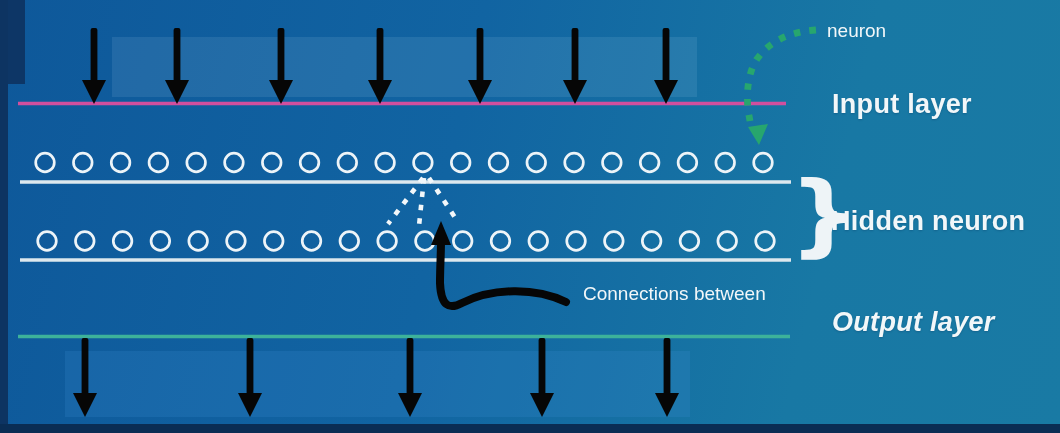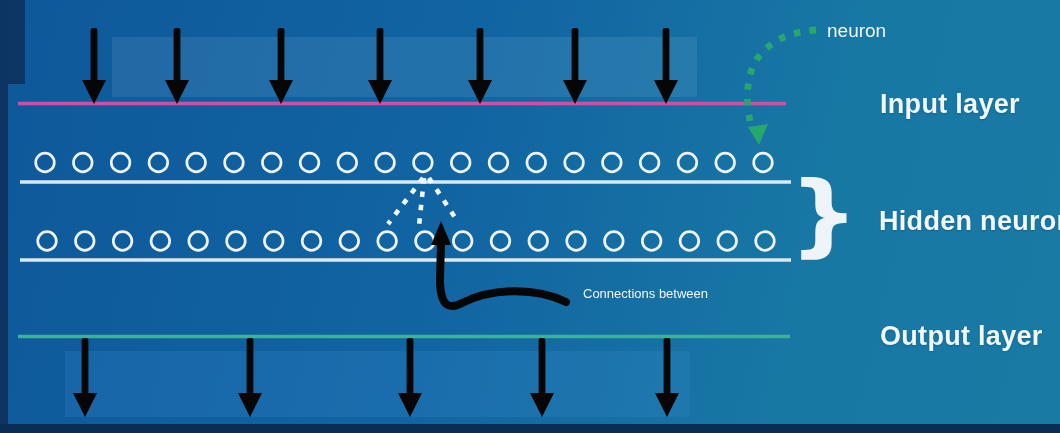--- a/index.html
+++ b/index.html
@@ -9,26 +9,26 @@
     font-family:"Liberation Sans",sans-serif;
   }
   .patch{position:absolute;}
   #corner-dark{left:0;top:0;width:25px;height:84px;}
   #left-strip{left:0;top:0;width:8px;height:433px;}
   #bottom-strip{left:0;top:424px;width:1060px;height:9px;}
   #top-band{left:112px;top:37px;width:585px;height:60px;background:rgba(173,216,240,.12);}
   #bottom-band{left:65px;top:351px;width:625px;height:66px;background:rgba(60,140,210,.22);}
   #diagram-svg{position:absolute;left:0;top:0;}
   .label{position:absolute;color:#f2f7f9;white-space:nowrap;}
-  .layer-label{font-size:27px;font-weight:bold;letter-spacing:.3px;text-shadow:0 1px 2px rgba(0,40,80,.25);margin-left:48px;}
+  .layer-label{font-size:27px;font-weight:bold;letter-spacing:.3px;text-shadow:0 1px 2px rgba(0,40,80,.25);}
   #input-label{left:832px;top:89px;}
   #hidden-label{left:831px;top:206px;}
-  #output-label{left:832px;top:321px;}
+  #output-label{left:832px;top:307px;font-style:italic;}
   #neuron-label{left:827px;top:20px;font-size:19px;}
-  #connections-label{left:583px;top:280px;font-size:13px;line-height:27.5px;}
+  #connections-label{left:583px;top:280px;font-size:19px;line-height:27.5px;}
   #hidden-brace{
     position:absolute;left:789px;top:172px;color:#eef4f7;
     font-family:"DejaVu Sans",sans-serif;font-size:96px;line-height:92px;font-weight:bold;
     transform:scaleY(.92) scaleX(1.02);transform-origin:top left;
   }
 </style>
 </head>
 <body>
 
 <div class="stage">

